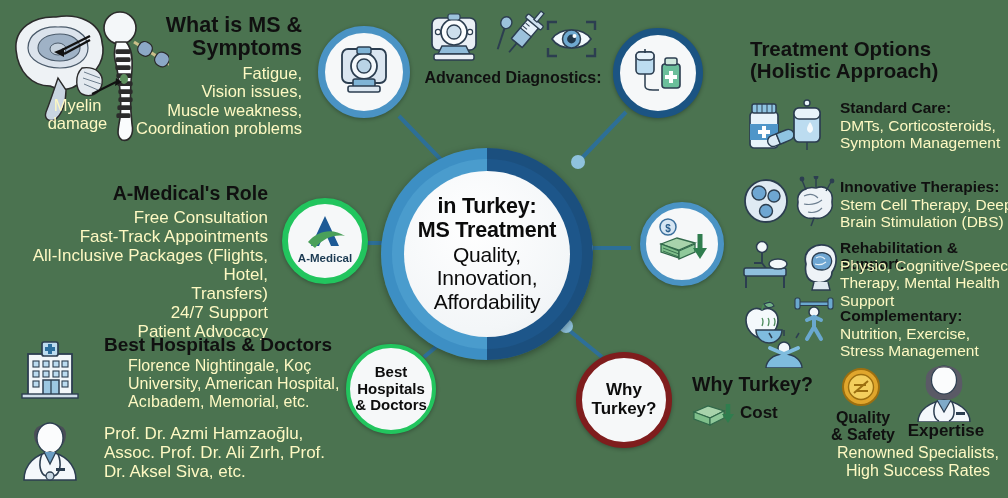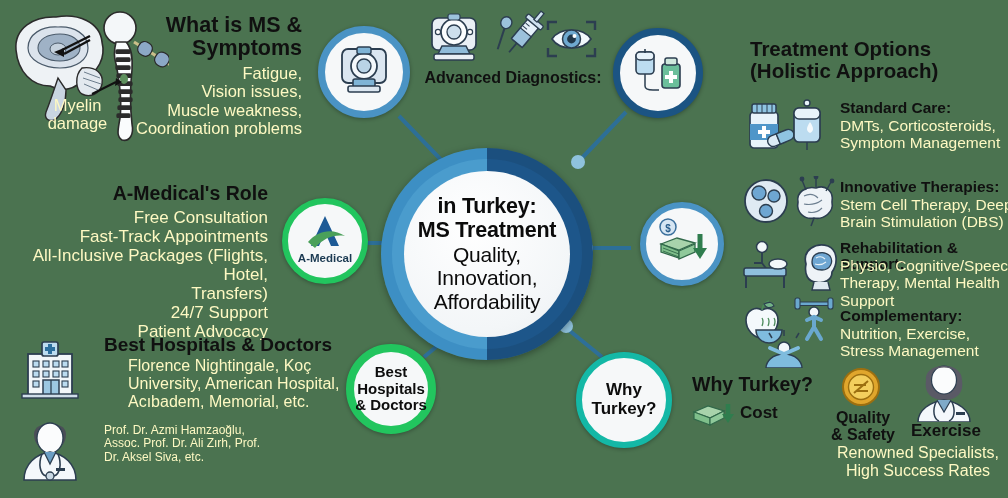--- a/index.html
+++ b/index.html
@@ -254,21 +254,21 @@
   </div>
 
   <div class="abs hd r" style="left:60px; top:183px; width:208px; font-size:19.5px;">A-Medical's Role</div>
   <div class="abs bd r" style="left:4px; top:208px; width:264px; font-size:17px; white-space:pre-line;">Free Consultation
 Fast-Track Appointments
 All-Inclusive Packages (Flights, Hotel,
 Transfers)
 24/7 Support
 Patient Advocacy</div>
 
-  <div class="node" style="left:346px; top:344px; width:90px; height:90px; border:8px solid #22c55e;">
+  <div class="node" style="left:346px; top:344px; width:90px; height:90px; border:4px solid #22c55e;">
     <span class="node-inner" style="font-size:15px; white-space:pre-line;">Best
 Hospitals
 &amp; Doctors</span>
   </div>
 
   <div class="abs" style="left:14px; top:338px; width:72px; height:62px;">
     <svg width="72" height="62" viewBox="0 0 72 62">
       <rect x="14" y="16" width="44" height="42" fill="#f2f6f9" stroke="#2c3e50" stroke-width="1.8"></rect>
       <rect x="28" y="4" width="16" height="14" rx="2" fill="#bcdcf0" stroke="#2c3e50" stroke-width="1.7"></rect>
       <g fill="#2c6f9e">
@@ -303,25 +303,25 @@
       <path d="M42 42 C46 52 44 62 38 64" stroke="#2c3e50" stroke-width="1.6" fill="none"></path>
       <circle cx="34" cy="64" r="4" fill="#c9d8e4" stroke="#2c3e50" stroke-width="1.3"></circle>
       <rect x="40" y="56" width="9" height="3" fill="#2c3e50"></rect>
     </svg>
   </div>
 
   <div class="abs hd l" style="left:104px; top:335px; width:240px; font-size:19px;">Best Hospitals &amp; Doctors</div>
   <div class="abs bd l" style="left:104px; top:357px; width:230px; font-size:16px; white-space:pre-line;margin-left:24px;">Florence Nightingale, Koç
 University, American Hospital,
 Acıbadem, Memorial, etc.</div>
-  <div class="abs bd l" style="left:104px; top:424px; width:232px; font-size:12px; white-space:pre-line;">Prof. Dr. Azmi Hamzaoğlu,
+  <div class="abs bd l" style="left:104px; top:424px; width:232px; font-size:17px; white-space:pre-line;">Prof. Dr. Azmi Hamzaoğlu,
 Assoc. Prof. Dr. Ali Zırh, Prof.
 Dr. Aksel Siva, etc.</div>
 
-  <div class="node" style="left:576px; top:352px; width:96px; height:96px; border:6px solid #14b8a6;">
+  <div class="node" style="left:576px; top:352px; width:96px; height:96px; border:6px solid #7f1d1d;">
     <span class="node-inner" style="font-size:17px; white-space:pre-line;">Why
 Turkey?</span>
   </div>
 
   <div class="abs hd l" style="left:692px; top:374px; width:180px; font-size:19.5px;">Why Turkey?</div>
 
   <div class="abs" style="left:692px; top:400px; width:46px; height:28px;">
     <svg width="46" height="28" viewBox="0 0 46 28">
       <path d="M2 12 l14-6 16 5 -14 7 Z" fill="#a8d3ab" stroke="#31694a" stroke-width="1.2"></path>
       <path d="M2 12 v7 l16 6 v-7 Z" fill="#7fbf8b" stroke="#31694a" stroke-width="1.2"></path>
@@ -347,21 +347,21 @@
       <path d="M18 24 C16 6 54 4 54 24 C56 36 50 44 36 44 C22 44 16 36 18 24 Z" fill="#5a5a66"></path>
       <ellipse cx="36" cy="24" rx="12.5" ry="14" fill="#fbfcfd" stroke="#2c3e50" stroke-width="1.2"></ellipse>
       <path d="M20 22 C20 8 52 8 52 22 C52 14 44 10 36 10 C28 10 20 14 20 22 Z" fill="#5a5a66"></path>
       <path d="M36 44 C22 46 10 54 10 66 h52 c0-12-12-20-26-22 Z" fill="#f4f8fb" stroke="#2c3e50" stroke-width="1.5"></path>
       <path d="M29 44 L36 56 L43 44" fill="#7faac9" stroke="#2c3e50" stroke-width="1.2"></path>
       <path d="M28 46 C24 55 26 63 31 65" stroke="#2c3e50" stroke-width="1.5" fill="none"></path>
       <path d="M44 46 C48 55 46 63 41 65" stroke="#2c3e50" stroke-width="1.5" fill="none"></path>
       <rect x="48" y="56" width="9" height="3" fill="#2c3e50"></rect>
     </svg>
   </div>
-  <div class="abs hd c" style="left:900px; top:422px; width:92px; font-size:17px;">Exercise</div>
+  <div class="abs hd c" style="left:900px; top:422px; width:92px; font-size:17px;">Expertise</div>
   <div class="abs bd c" style="left:828px; top:444px; width:180px; font-size:16px; white-space:pre-line;">Renowned Specialists,
 High Success Rates</div>
 
   <div class="abs hd l" style="left:750px; top:38px; width:250px; font-size:20.5px; white-space:pre-line;">Treatment Options
 (Holistic Approach)</div>
 
   <div class="abs" style="left:744px; top:94px; width:92px; height:62px;">
     <svg width="92" height="62" viewBox="0 0 92 62">
       <rect x="6" y="18" width="28" height="36" rx="4" fill="#e8f3fa" stroke="#2c3e50" stroke-width="1.7"></rect>
       <rect x="8" y="10" width="24" height="9" rx="2" fill="#8fc4e2" stroke="#2c3e50" stroke-width="1.5"></rect>

